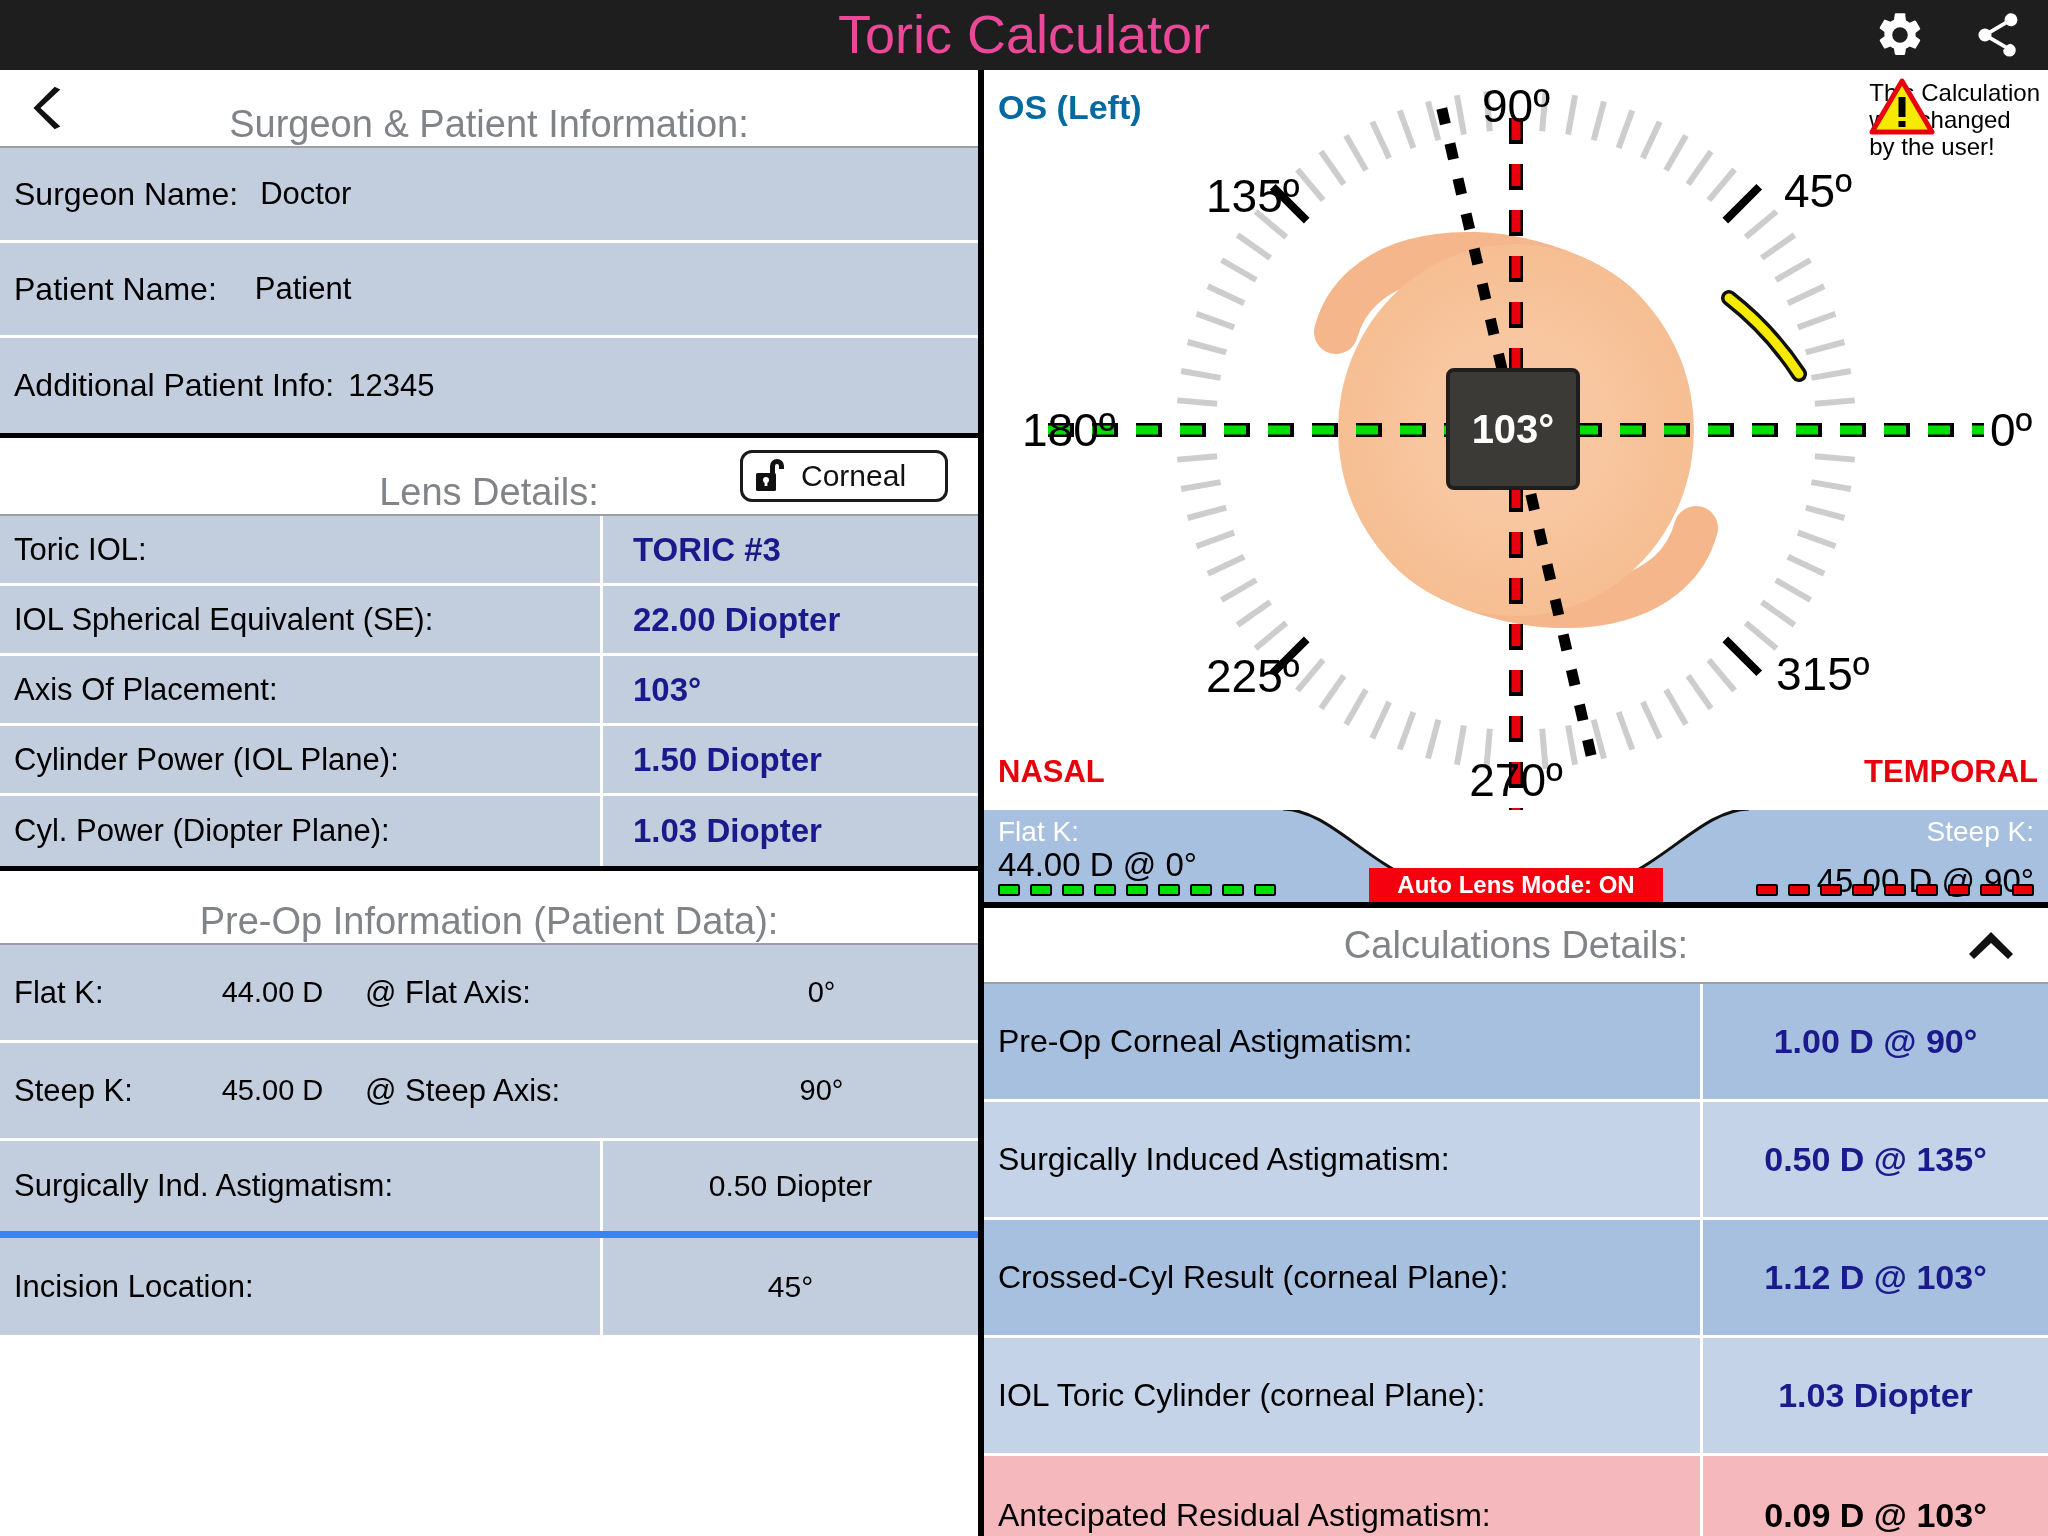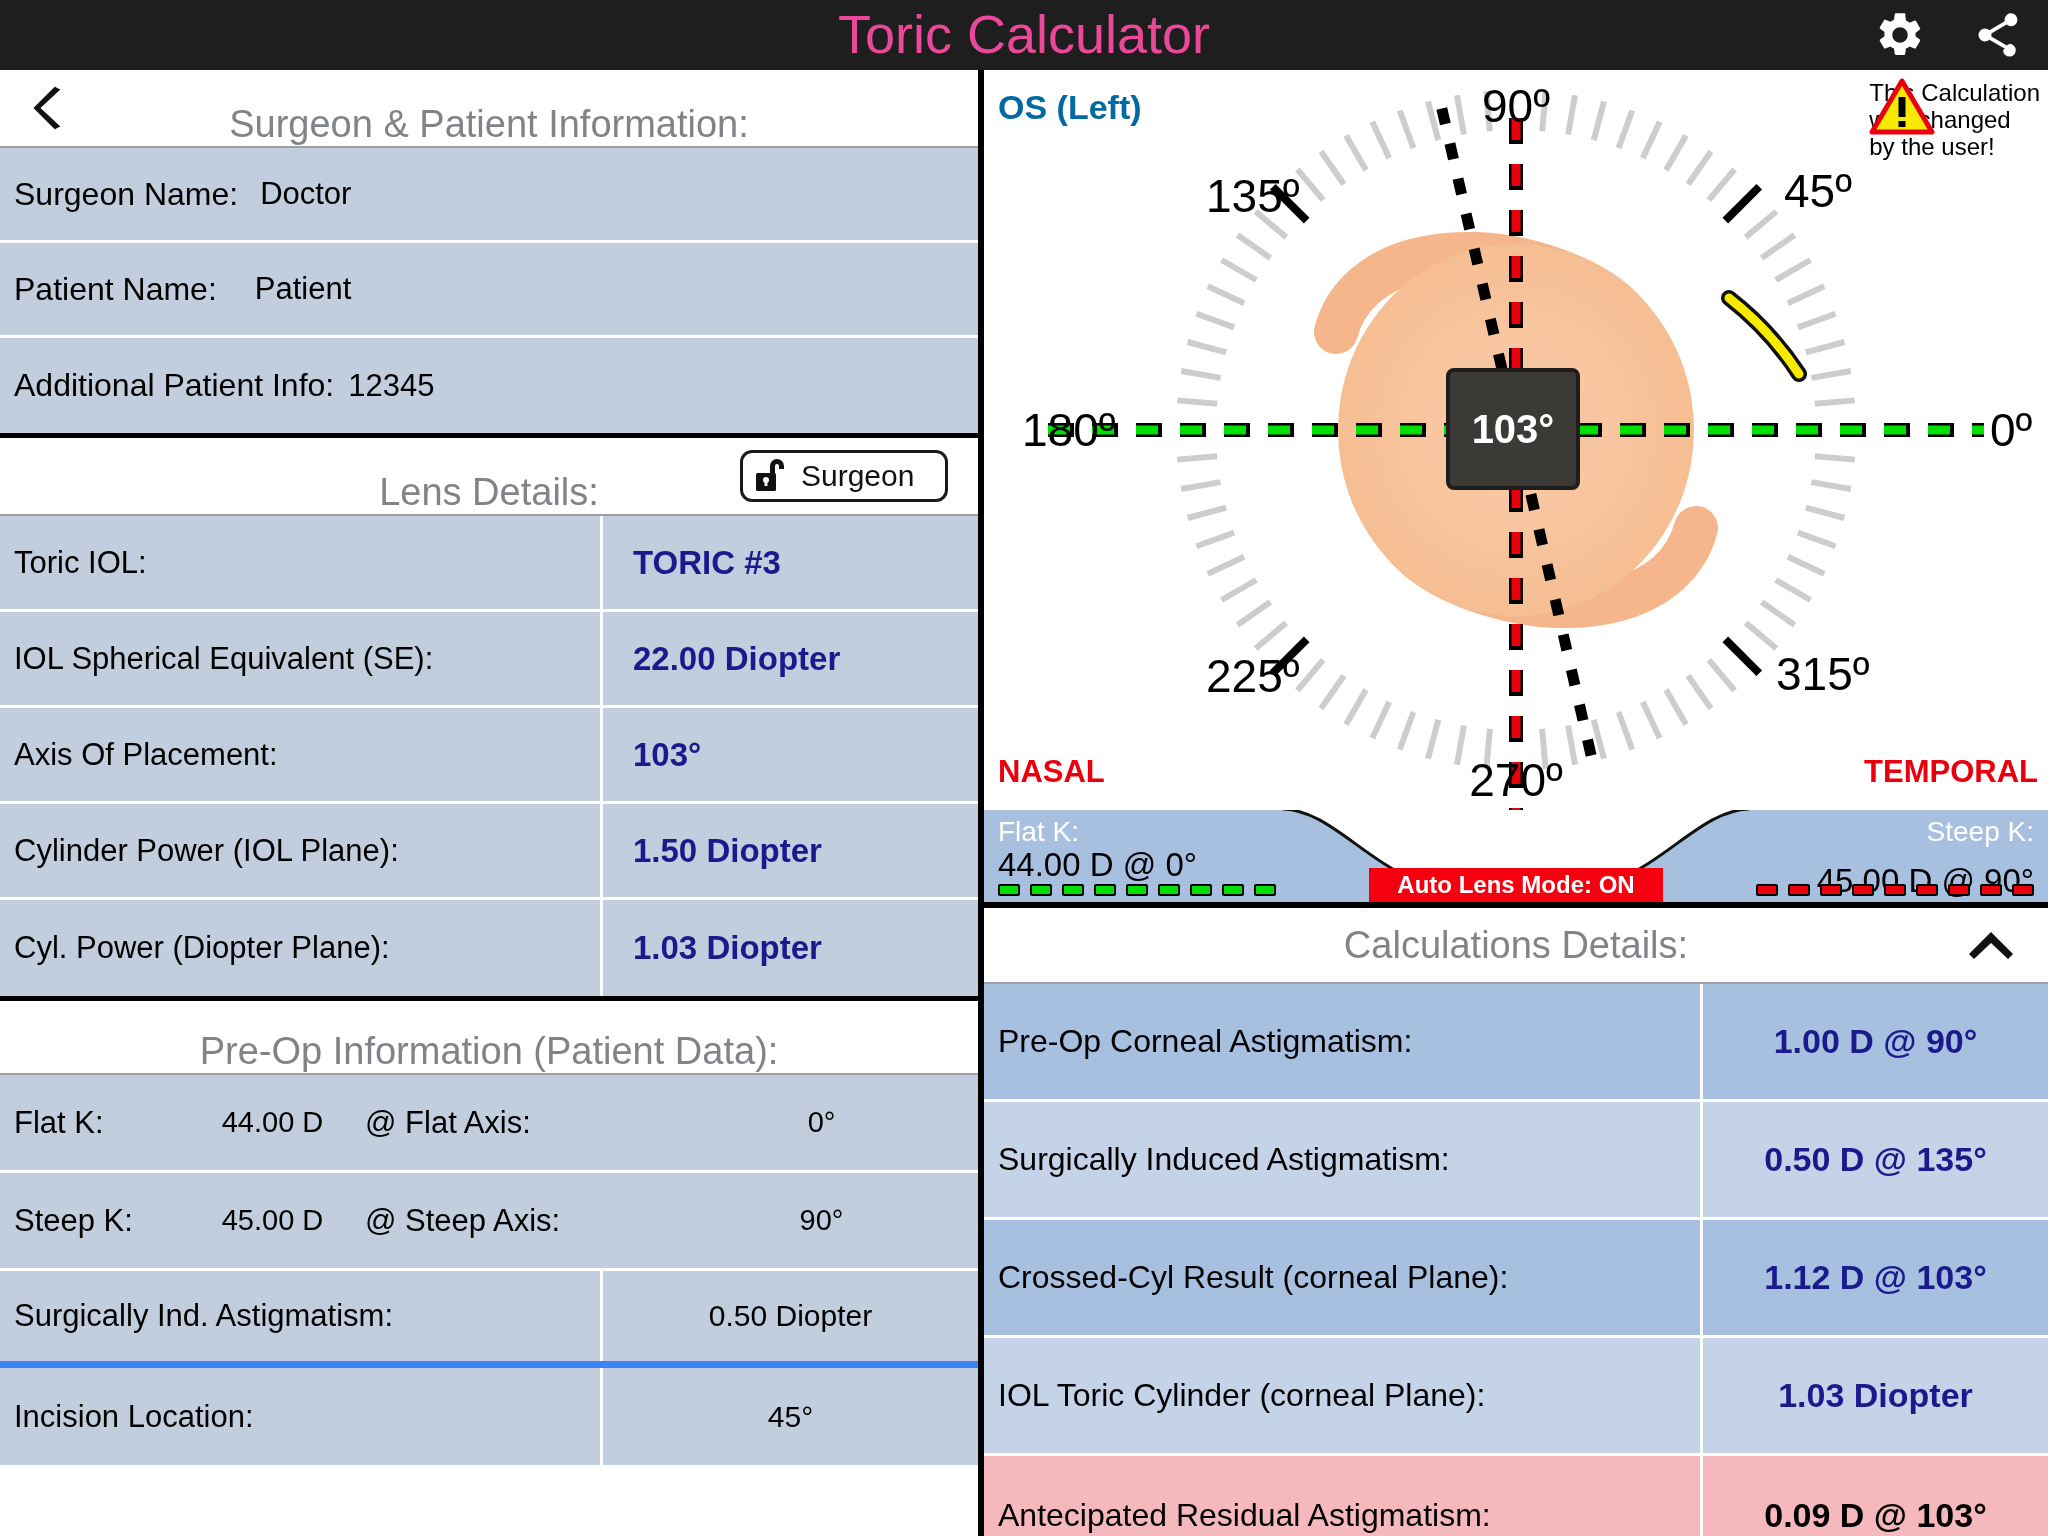--- a/index.html
+++ b/index.html
@@ -63,21 +63,21 @@
   }
 
   
   .pinfo-row { height: 95px; }
   .pinfo-row .lbl { font-size: 32px; }
   .pinfo-row .pval { font-size: 31px; margin-left: 22px; }
 
   .thick-rule { width: 100%; height: 5px; background: #000000; }
 
   
-  .lens-row { height: 96px; border-bottom: 3px solid #ffffff; display: flex; }
+  .lens-row { height: 70px; border-bottom: 3px solid #ffffff; display: flex; }
   .lens-row .c1 {
     width: 600px; background: #c2cede;
     display: flex; align-items: center; padding-left: 14px;
     font-size: 31px; color: #000;
   }
   .lens-row .c2 {
     flex: 1; background: #c2cede; margin-left: 3px;
     display: flex; align-items: center; padding-left: 30px;
     font-size: 33px; font-weight: bold; color: #1a1a8c;
   }
@@ -198,21 +198,21 @@
 
     <div class="sec-header" style="height:76px;">
       <span class="title">Lens Details:</span>
       <div class="lock-btn">
         <svg width="40" height="42" viewBox="0 0 40 42">
           <path d="M17 18 V11 a7 7 0 0 1 14 0 v3 h-5 v-3 a2 2 0 0 0-4 0 v7 z" fill="#111"></path>
           <rect x="3" y="18" width="20" height="18" rx="1.5" fill="#111"></rect>
           <circle cx="13" cy="25" r="3" fill="#fff"></circle>
           <rect x="11.6" y="25" width="2.8" height="6" fill="#fff"></rect>
         </svg>
-        <span class="lbl">Surgeon</span>
+        <span class="lbl">Corneal</span>
       </div>
     </div>
     <div class="hdr-rule"></div>
 
     <div class="lens-row">
       <div class="c1">Toric IOL:</div>
       <div class="c2">TORIC #3</div>
     </div>
     <div class="lens-row">
       <div class="c1">IOL Spherical Equivalent (SE):</div>

